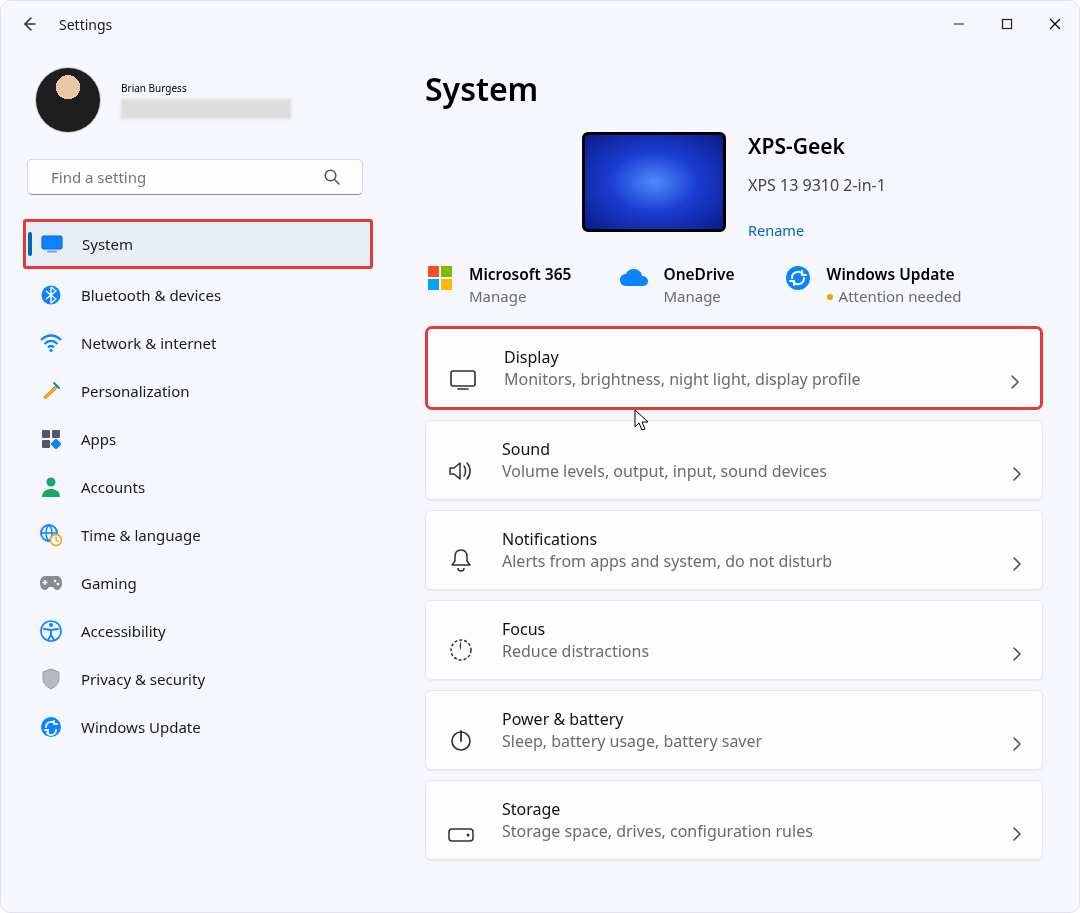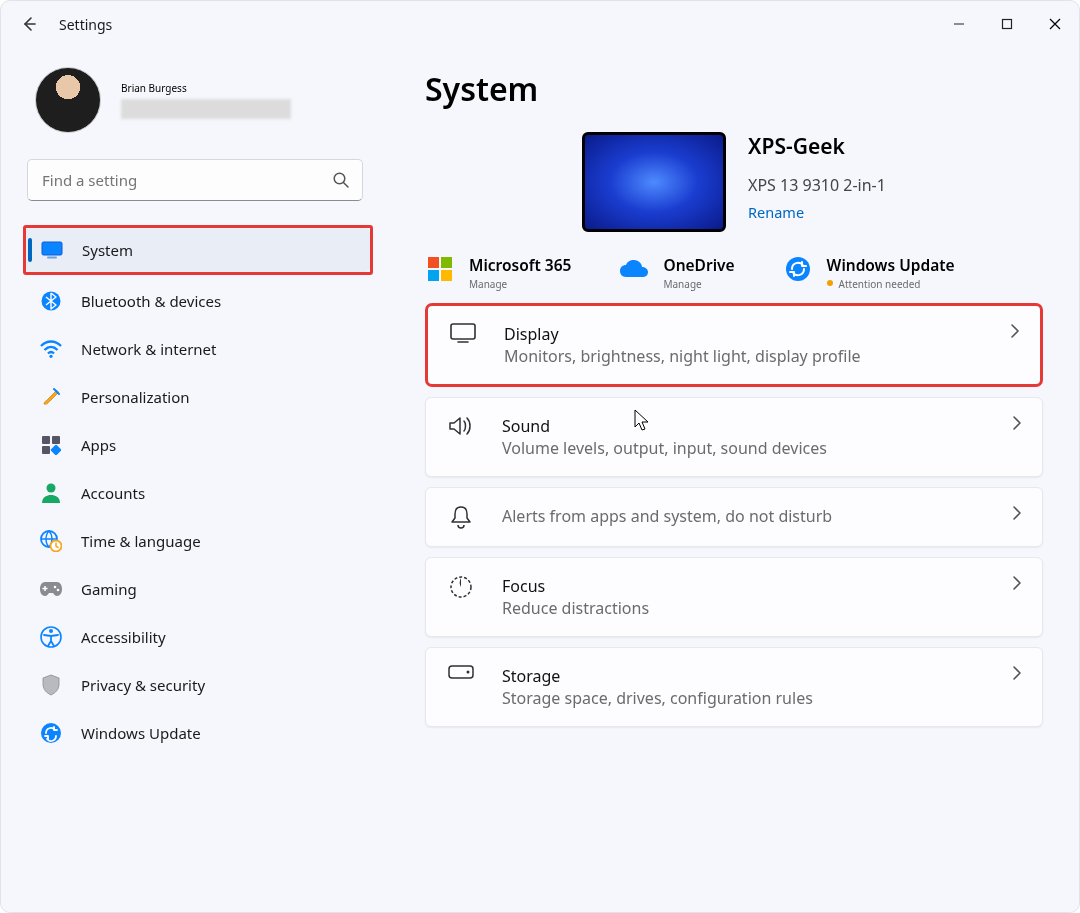--- a/index.html
+++ b/index.html
@@ -22,48 +22,48 @@
   .wincontrols{position:absolute;top:0;right:0;display:flex;}
   .wincontrols div{width:48px;height:46px;display:flex;align-items:center;justify-content:center;cursor:pointer;}
   .body{display:flex;height:calc(100% - 46px);}
 
   
   .sidebar{width:380px;padding:20px 12px 20px 24px;}
   .profile{display:flex;align-items:center;gap:20px;margin-bottom:26px;padding-left:10px;}
   .avatar{width:66px;height:66px;border-radius:50%;background:radial-gradient(circle at 50% 30%,#e8c8a8 0 22%,#1e1e1e 22% 100%);border:1px solid #ccc;}
   .profile .name{font-size:10px;font-weight:400;}
   .profile .email{width:170px;height:20px;background:#dcdcdc;margin-top:4px;filter:blur(1.5px);}
-  .search{display:flex;align-items:center;height:42px;background:#fdfdfe;border:1px solid #d6d6de;border-bottom:1.5px solid #8a8a92;border-radius:5px;padding:0 12px;margin:0 6px 24px 2px;}
+  .search{display:flex;align-items:center;height:36px;background:#fdfdfe;border:1px solid #d6d6de;border-bottom:1.5px solid #8a8a92;border-radius:5px;padding:0 21px;margin:0 6px 24px 2px;}
   .search input{flex:1;border:none;outline:none;background:transparent;font-size:15px;color:var(--text);}
   .search .glass{color:#555;}
   .navlist{list-style:none;padding:0;margin:0;}
   .navitem{display:flex;align-items:center;gap:18px;height:44px;padding:0 12px 0 14px;border-radius:5px;cursor:pointer;font-size:15px;color:var(--text);margin:4px 0;}
   .navitem.selected{background:var(--sel);position:relative;}
   .navitem.selected::before{content:"";position:absolute;left:2px;top:10px;bottom:10px;width:3.5px;background:var(--accent);border-radius:3px;}
   .navitem .ico{width:24px;height:24px;display:flex;align-items:center;justify-content:center;}
   .highlight-sidebar{border:3px solid var(--red);border-radius:3px;margin:2px -4px 2px -2px;padding:0;}
   .highlight-sidebar .navitem{margin:0;border-radius:0 5px 5px 0;}
 
   
   .main{flex:1;padding:20px 36px 0 44px;overflow-y:auto;}
   .main h1{font-size:32px;font-weight:600;margin:0 0 22px 0;}
   .device{display:flex;align-items:flex-start;gap:22px;margin-bottom:22px;justify-content:center;}
   .device .screenshot{width:144px;height:100px;border-radius:6px;border:3px solid #000;background:radial-gradient(ellipse at center,#4e8aff 0%,#1a3dd0 45%,#0a1a8a 100%);}
   .device .info .name{font-size:21px;font-weight:600;}
   .device .info .model{font-size:16px;color:#444;margin-top:14px;}
-  .device .info .rename{color:var(--accent);font-size:14.5px;margin-top:6px;cursor:pointer;display:inline-block;}
-  .tiles{display:flex;gap:48px;margin-bottom:12px;flex-wrap:wrap;}
+  .device .info .rename{color:var(--accent);font-size:14.5px;margin-top:24px;cursor:pointer;display:inline-block;}
+  .tiles{display:flex;gap:48px;margin-bottom:20px;flex-wrap:wrap;}
   .tile{display:flex;align-items:flex-start;gap:14px;cursor:pointer;}
   .tile .ticon{width:30px;height:30px;display:flex;align-items:center;justify-content:center;}
   .tile .ttext .ttitle{font-size:15.5px;font-weight:600;}
-  .tile .ttext .tsub{font-size:10px;color:var(--muted);margin-top:1px;}
+  .tile .ttext .tsub{font-size:15px;color:var(--muted);margin-top:1px;}
   .tile .dot{display:inline-block;width:6px;height:6px;border-radius:50%;background:#f2a100;margin-right:6px;vertical-align:2px;}
 
   .cards{display:flex;flex-direction:column;gap:10px;}
-  .card{display:flex;align-items:flex-start;background:#fdfdff;border:1px solid var(--card-border);border-radius:6px;padding:17px 20px;box-shadow:var(--shadow);cursor:pointer;}
+  .card{display:flex;align-items:flex-end;background:#fdfdff;border:1px solid var(--card-border);border-radius:6px;padding:17px 20px;box-shadow:var(--shadow);cursor:pointer;}
   .card .cico{width:30px;display:flex;align-items:center;justify-content:center;color:#303030;margin-right:26px;}
   .card .ctext{flex:1;}
   .card .ctitle{font-size:16px;color:#111;}
   .card .csub{font-size:16px;color:var(--muted);margin-top:0;}
   .card .chev{color:#555;}
   .highlight-card{border:3px solid var(--red);border-radius:7px;padding:0;}
   .highlight-card .card{border:none;box-shadow:none;}
 
   svg{display:block;}
   .cursor{position:absolute;left:633px;top:408px;pointer-events:none;}
@@ -326,20 +326,21 @@
         </div>
 
         <div class="card">
           <span class="cico">
               <svg width="22" height="24" viewBox="0 0 22 24">
                 <path d="M11 2c-4 0-6 3-6 7v4l-3 4h18l-3-4v-4c0-4-2-7-6-7z" fill="none" stroke="#303030" stroke-width="1.5" stroke-linejoin="round"></path>
                 <path d="M8 20c0 2 1.5 3 3 3s3-1 3-3" fill="none" stroke="#303030" stroke-width="1.5"></path>
               </svg>
             </span>
           <div class="ctext">
+            <div class="ctitle">Notifications</div>
             <div class="csub">Alerts from apps and system, do not disturb</div>
           </div>
           <span class="chev">
               <svg width="10" height="16" viewBox="0 0 10 16">
                 <path d="M2 2l6 6-6 6" fill="none" stroke="#555" stroke-width="1.6" stroke-linecap="round" stroke-linejoin="round"></path>
               </svg>
             </span>
         </div>
 
         <div class="card">
@@ -353,20 +354,37 @@
             <div class="ctitle">Focus</div>
             <div class="csub">Reduce distractions</div>
           </div>
           <span class="chev">
               <svg width="10" height="16" viewBox="0 0 10 16">
                 <path d="M2 2l6 6-6 6" fill="none" stroke="#555" stroke-width="1.6" stroke-linecap="round" stroke-linejoin="round"></path>
               </svg>
             </span>
         </div>
 
+        <div class="card">
+          <span class="cico">
+              <svg width="22" height="24" viewBox="0 0 22 24">
+                <circle cx="11" cy="13" r="9" fill="none" stroke="#303030" stroke-width="1.6"></circle>
+                <path d="M11 3v10" stroke="#303030" stroke-width="1.8" stroke-linecap="round"></path>
+              </svg>
+            </span>
+          <div class="ctext">
+            <div class="ctitle">Power &amp; battery</div>
+            <div class="csub">Sleep, battery usage, battery saver</div>
+          </div>
+          <span class="chev">
+              <svg width="10" height="16" viewBox="0 0 10 16">
+                <path d="M2 2l6 6-6 6" fill="none" stroke="#555" stroke-width="1.6" stroke-linecap="round" stroke-linejoin="round"></path>
+              </svg>
+            </span>
+        </div>
 
         <div class="card">
           <span class="cico">
               <svg width="26" height="14" viewBox="0 0 26 14">
                 <rect x="1" y="1" width="24" height="12" rx="3" fill="none" stroke="#303030" stroke-width="1.5"></rect>
                 <circle cx="20" cy="7" r="1.5" fill="#303030"></circle>
               </svg>
             </span>
           <div class="ctext">
             <div class="ctitle">Storage</div>

